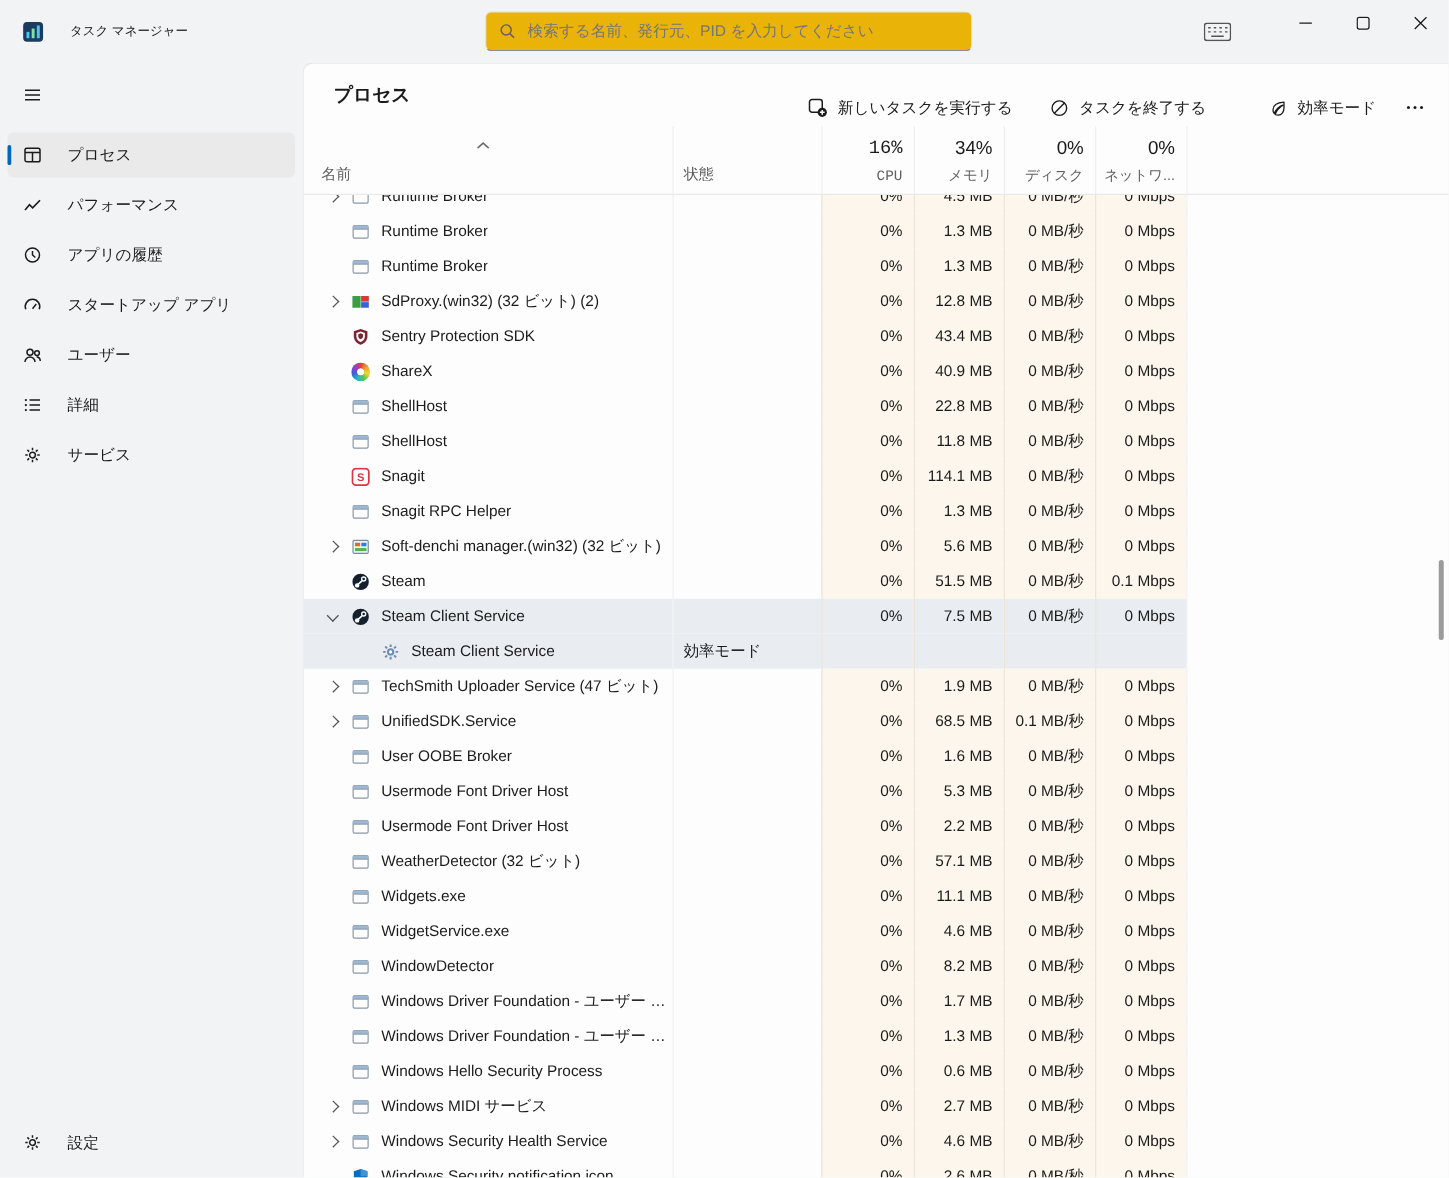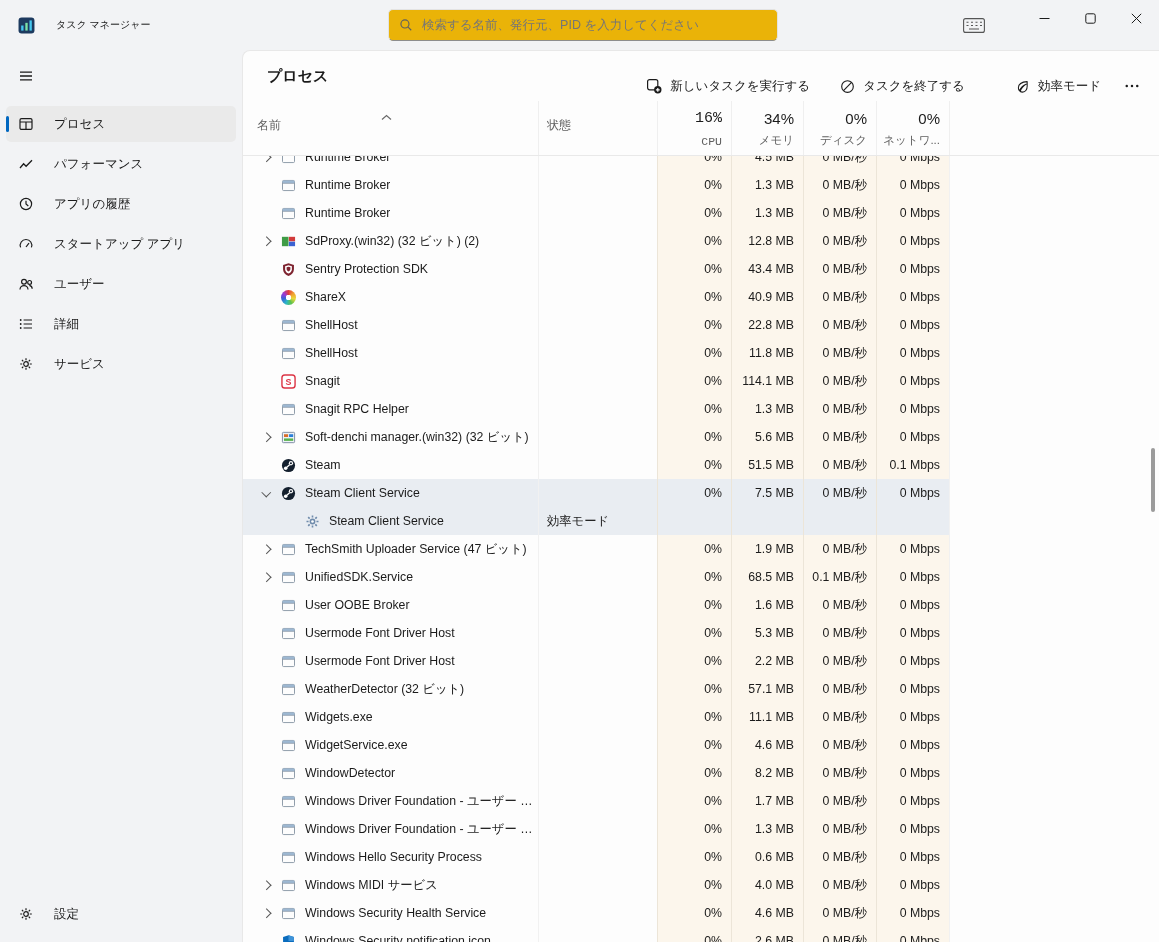--- a/index.html
+++ b/index.html
@@ -50,21 +50,21 @@
   .tb svg { display:block; }
   .tb-end { margin-left:22px; }
   .tb-eff { margin-left:42px; }
   .tb-more { margin-left:16px; }
 
   
   .col-header { height:55px; display:flex; border-bottom:1px solid #e9e9e9; }
   .hc { position:relative; }
   .hc-name { width:295px; }
   .sort-ind { position:absolute; left:138px; top:6px; width:11px; height:7px; }
-  .hc-label { position:absolute; bottom:21px; left:14px; font-size:12px; color:#5f5f5f; white-space:nowrap; }
+  .hc-label { position:absolute; bottom:7px; left:14px; font-size:12px; color:#5f5f5f; white-space:nowrap; }
   .hc-status { width:119px; border-left:1px solid #efefef; }
   .hc-status .hc-label { left:8px; }
   .hc-num { display:flex; flex-direction:column; align-items:flex-end; justify-content:space-between; padding:9px 9px 7px; border-left:1px solid #efefef; }
   .hc-cpu { width:74px;font-family:Liberation Mono, monospace; } .hc-mem { width:72px; } .hc-disk { width:73px; } .hc-net { width:73px; }
   .hc-num .pct { font-size:15px; color:#1b1b1b; }
   .hc-num .lab { font-size:11.5px; color:#5f5f5f; white-space:nowrap; }
   .hc-fill { flex:1; border-left:1px solid #efefef; }
 
   
   .tbody { height:787px; overflow:hidden; }
@@ -801,21 +801,21 @@
               <svg viewBox="0 0 16 16">
                 <rect x="1.6" y="2.6" width="12.8" height="10.8" rx="1.2" fill="#fdfdfd" stroke="#8a97a5" stroke-width="1"></rect>
                 <rect x="1.6" y="2.6" width="12.8" height="3.1" rx="1.2" fill="#9db8d2"></rect>
                 <path d="M1.6 5.7h12.8" stroke="#8a97a5" stroke-width="0.8"></path>
               </svg>
             </span>
             <span class="pname">Windows MIDI サービス</span>
           </div>
           <div class="cell c-status"></div>
           <div class="cell c-num c-cpu">0%</div>
-          <div class="cell c-num c-mem">4.0 MB</div>
+          <div class="cell c-num c-mem">2.7 MB</div>
           <div class="cell c-num c-disk">0 MB/秒</div>
           <div class="cell c-num c-net">0 Mbps</div>
           <div class="cell c-fill"></div>
         </div>
         <div class="row">
           <div class="cell c-name">
             <span class="chev right"></span>
             <span class="picon">
               <svg viewBox="0 0 16 16">
                 <rect x="1.6" y="2.6" width="12.8" height="10.8" rx="1.2" fill="#fdfdfd" stroke="#8a97a5" stroke-width="1"></rect>

